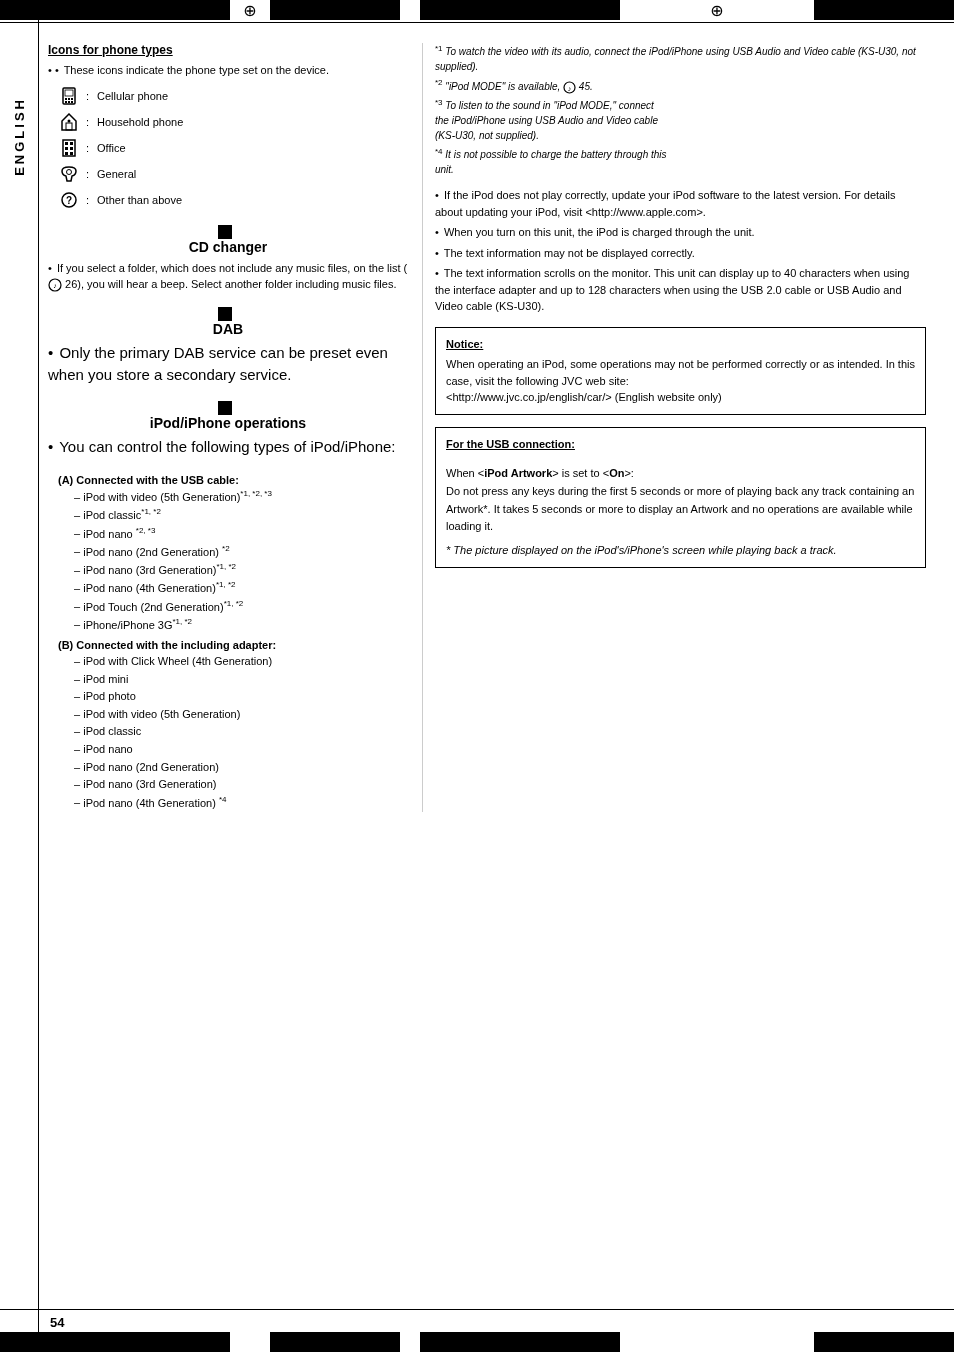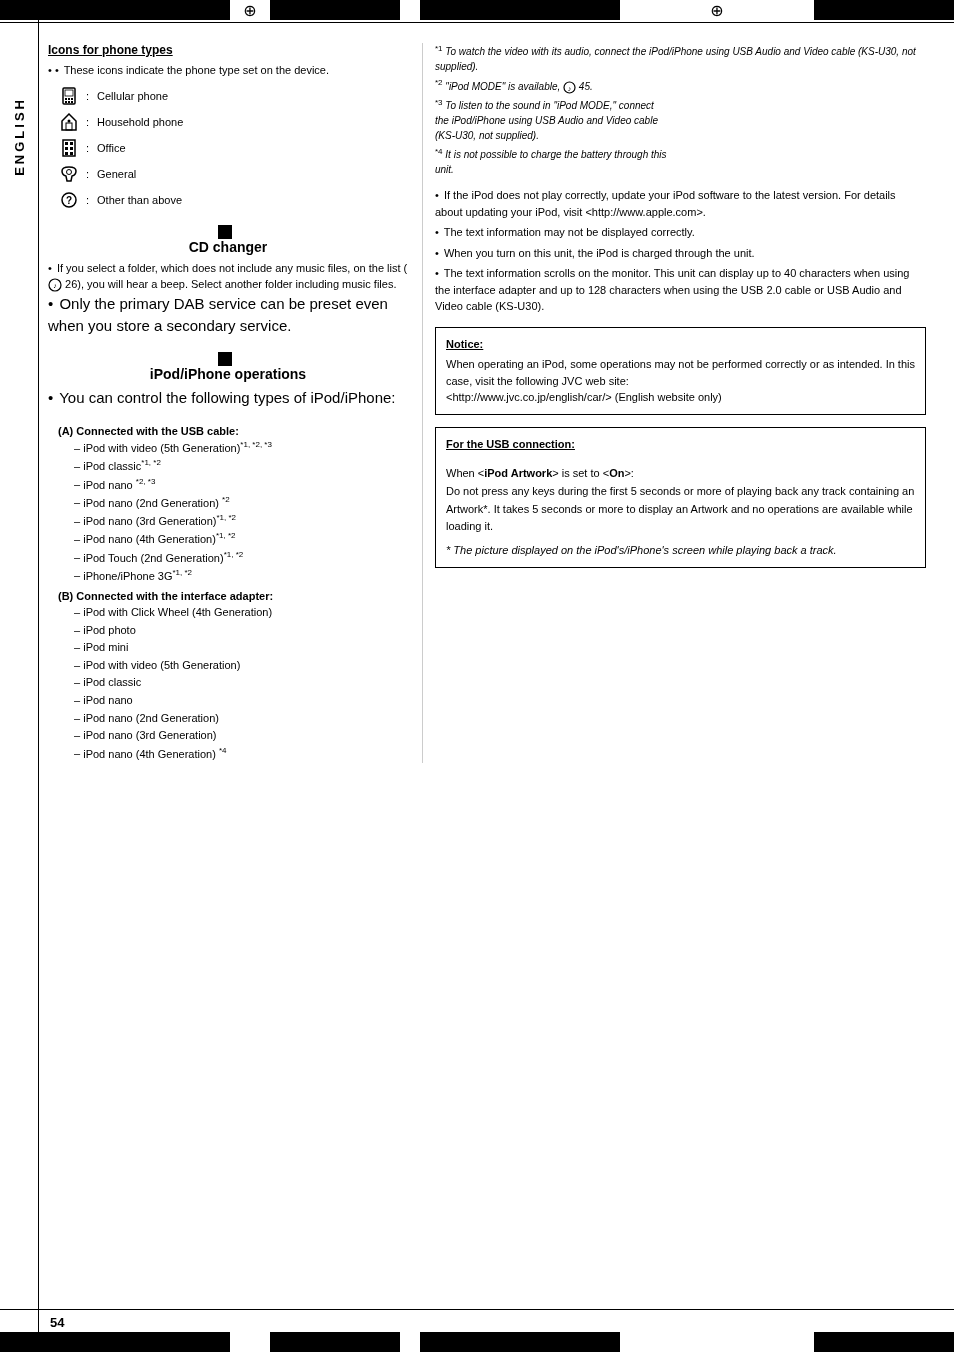--- a/index.html
+++ b/index.html
@@ -342,20 +342,24 @@
           </div>
           <div style="font-size:11px;line-height:1.5;padding-left:0;">
             <span style="margin-right:2px;">•</span> If you select a folder, which does not include any music files, on the list (<svg style="display:inline-block;vertical-align:middle;" width="14" height="14" viewBox="0 0 14 14">
                 <circle cx="7" cy="7" r="6" fill="none" stroke="#000" stroke-width="1.2"></circle>
                 <text x="7" y="10" text-anchor="middle" font-size="7" fill="#000">♪</text>
               </svg> 26), you will hear a beep. Select another folder including music files.
           </div>
         </div>
 
         <div>
+          <div class="section-heading-box">
+            <div class="box"></div>
+            <span class="title">DAB</span>
+          </div>
           <div style="font-size:15px;line-height:1.5;">
             <span style="margin-right:2px;">•</span> <span>Only the primary DAB service can be preset even when you store a secondary service.</span>
           </div>
         </div>
 
         <div>
           <div class="section-heading-box">
             <div class="box"></div>
             <span class="title">iPod/iPhone operations</span>
           </div>
@@ -368,25 +372,25 @@
             <div class="dash-item">iPod with video (5th Generation)<sup>*1, *2, *3</sup></div>
             <div class="dash-item">iPod classic<sup>*1, *2</sup></div>
             <div class="dash-item">iPod nano <sup>*2, *3</sup></div>
             <div class="dash-item">iPod nano (2nd Generation) <sup>*2</sup></div>
             <div class="dash-item">iPod nano (3rd Generation)<sup>*1, *2</sup></div>
             <div class="dash-item">iPod nano (4th Generation)<sup>*1, *2</sup></div>
             <div class="dash-item">iPod Touch (2nd Generation)<sup>*1, *2</sup></div>
             <div class="dash-item">iPhone/iPhone 3G<sup>*1, *2</sup></div>
           </div>
 
-          <div class="sub-heading" style="padding-left:10px;margin-top:5px;">(B) Connected with the interface adapter:</div>
+          <div class="sub-heading" style="padding-left:10px;margin-top:5px;">(B) Connected with the including adapter:</div>
           <div style="padding-left:10px;">
             <div class="dash-item">iPod with Click Wheel (4th Generation)</div>
+            <div class="dash-item">iPod mini</div>
             <div class="dash-item">iPod photo</div>
-            <div class="dash-item">iPod mini</div>
             <div class="dash-item">iPod with video (5th Generation)</div>
             <div class="dash-item">iPod classic</div>
             <div class="dash-item">iPod nano</div>
             <div class="dash-item">iPod nano (2nd Generation)</div>
             <div class="dash-item">iPod nano (3rd Generation)</div>
             <div class="dash-item">iPod nano (4th Generation) <sup>*4</sup></div>
           </div>
         </div>
 
       </div>
@@ -411,24 +415,24 @@
           <div class="footnote">
             <sup>*4</sup> <em>It is not possible to charge the battery through this<br>unit.</em>
           </div>
         </div>
 
         <div style="margin-bottom:12px;">
           <div style="font-size:11px;line-height:1.5;margin-bottom:4px;">
             <span style="margin-right:2px;">•</span> If the iPod does not play correctly, update your iPod software to the latest version. For details about updating your iPod, visit &lt;http://www.apple.com&gt;.
           </div>
           <div style="font-size:11px;line-height:1.5;margin-bottom:4px;">
+            <span style="margin-right:2px;">•</span> When you turn on this unit, the iPod is charged through the unit.
+          </div>
+          <div style="font-size:11px;line-height:1.5;margin-bottom:4px;">
             <span style="margin-right:2px;">•</span> The text information may not be displayed correctly.
-          </div>
-          <div style="font-size:11px;line-height:1.5;margin-bottom:4px;">
-            <span style="margin-right:2px;">•</span> When you turn on this unit, the iPod is charged through the unit.
           </div>
           <div style="font-size:11px;line-height:1.5;margin-bottom:4px;">
             <span style="margin-right:2px;">•</span> The text information scrolls on the monitor. This unit can display up to 40 characters when using the interface adapter and up to 128 characters when using the USB 2.0 cable or USB Audio and Video cable (KS-U30).
           </div>
         </div>
 
         <div class="notice-box">
           <div class="notice-title">Notice:</div>
           <div>
             When operating an iPod, some operations may not be performed correctly or as intended. In this case, visit the following JVC web site:<br>

